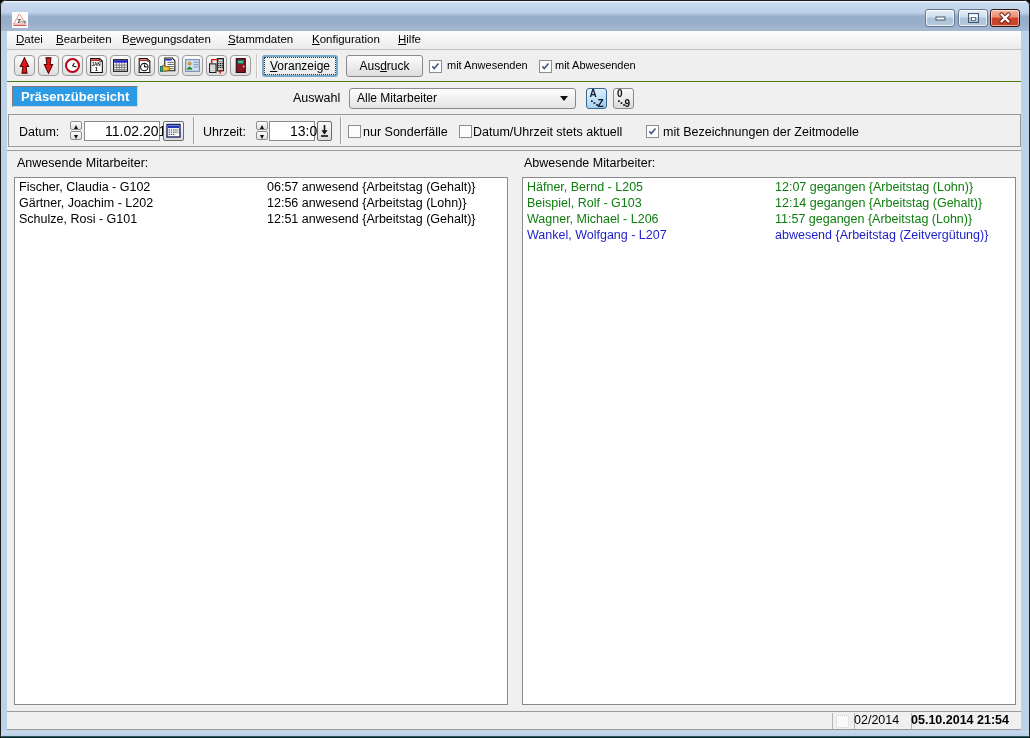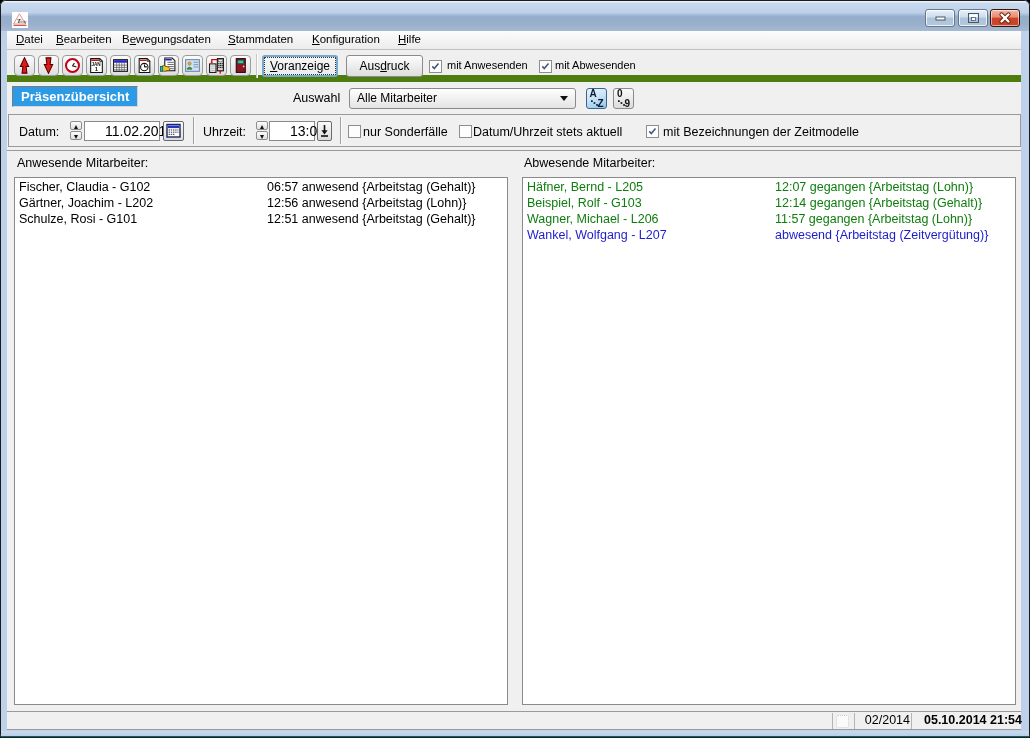--- a/index.html
+++ b/index.html
@@ -17,21 +17,21 @@
 #btn-min  { left:924px; width:30px; background:linear-gradient(#e9f1f9 0%, #cbdcec 45%, #adc3da 50%, #b5c8dc 100%); border:1px solid #65788f; box-shadow:inset 0 0 0 1px rgba(255,255,255,.75); }
 #btn-max  { left:957px; width:30px; background:linear-gradient(#e9f1f9 0%, #cbdcec 45%, #adc3da 50%, #b5c8dc 100%); border:1px solid #65788f; box-shadow:inset 0 0 0 1px rgba(255,255,255,.75); }
 #btn-close{ left:989px; width:30px; background:linear-gradient(#f4b6a2 0%, #e98a70 45%, #cc4427 50%, #c6452b 100%); border:1px solid #34140c; box-shadow:inset 0 0 0 1px rgba(255,255,255,.55); }
 .capbtn svg { position:absolute; left:0; top:0; }
 #content { position:absolute; left:7px; top:31px; width:1014px; height:699px; background:#f0f0f0; }
 
 #menubar { position:absolute; left:0; top:0; width:100%; height:19px;
   background:linear-gradient(#fcfcfc, #ececec); border-bottom:1px solid #c0c0c0; }
 .mi { position:absolute; top:1.5px; font-size:11.5px; color:#000; }
 
-#toolbar { position:absolute; left:0; top:20px; width:100%; height:31px; background:#efefef; border-bottom:7px solid #4d7c0f;}
+#toolbar { position:absolute; left:0; top:20px; width:100%; height:31px; background:#efefef; border-bottom:1px solid #4d7c0f;}
 .tbtn { position:absolute; top:4px; width:21px; height:21px; border:1px solid #9c9c9c; border-radius:4px;
   background:linear-gradient(#fbfbfb, #dedede); }
 .tbtn svg { position:absolute; left:1px; top:1px; }
 #tsep { position:absolute; left:249px; top:3px; height:24px; width:2px; border-left:1px solid #c6c6c6; border-right:1px solid #fdfdfd; }
 .pbtn { position:absolute; top:4px; height:22px; font-size:12px; text-align:center; border-radius:3px; }
 #btn-vor { left:255px; width:76px; background:linear-gradient(#f5f6f6,#e9ebec); border:2px solid #76aacc; line-height:18px; }
 #btn-vor .focus { position:absolute; left:0px; top:0px; right:0px; bottom:0px; border:1px dotted #333; border-radius:1px; }
 #btn-aus { left:339px; width:77px; background:linear-gradient(#fdfdfd,#dddddd); border:1px solid #8a8a8a; line-height:20px; }
 .cb { position:absolute; width:13px; height:13px; background:#fdfdfd; border:1px solid #8e8e8e; }
 .cb svg { position:absolute; left:0px; top:0px; }
@@ -70,21 +70,21 @@
 .listbox { position:absolute; top:26px; height:528px; background:#fff; border:1px solid #8a8a8a; overflow:hidden; }
 #list-l { left:7px; width:494px; }
 #list-r { left:515px; width:494px; }
 .row { position:absolute; left:4px; right:0; height:16px; line-height:16px; white-space:nowrap; }
 .row .t { position:absolute; left:248px; }
 .green { color:#0e7d0e; } .blue { color:#1d1dcc; }
 
 #statusbar { position:absolute; left:0; top:680px; width:100%; height:19px; background:#f0f0f0;
   border-top:1px solid #9a9a9a; border-bottom:1px solid #9a9a9a; }
 .scell { position:absolute; top:1px; height:16px; border-left:1px solid #b5b5b5; }
-#statusbar .txt { position:absolute; top:1px; text-align:right; }
+#statusbar .txt { position:absolute; top:1px; text-align:left; }
 #bottomedge { position:absolute; left:1px; right:1px; bottom:1px; height:6px;
   background:linear-gradient(#c9dbee,#b3cce6); }
 #bottomdark { position:absolute; left:1px; right:1px; bottom:0; height:2px; background:linear-gradient(#2e6e72,#061018); }
 </style>
 </head>
 <body>
 <div id="win">
   <div id="titlebar">
     <div id="title-icon"><svg width="16" height="16" viewBox="0 0 16 16">
       <rect x="0" y="0" width="16" height="16" fill="#fdfdfd"></rect>

